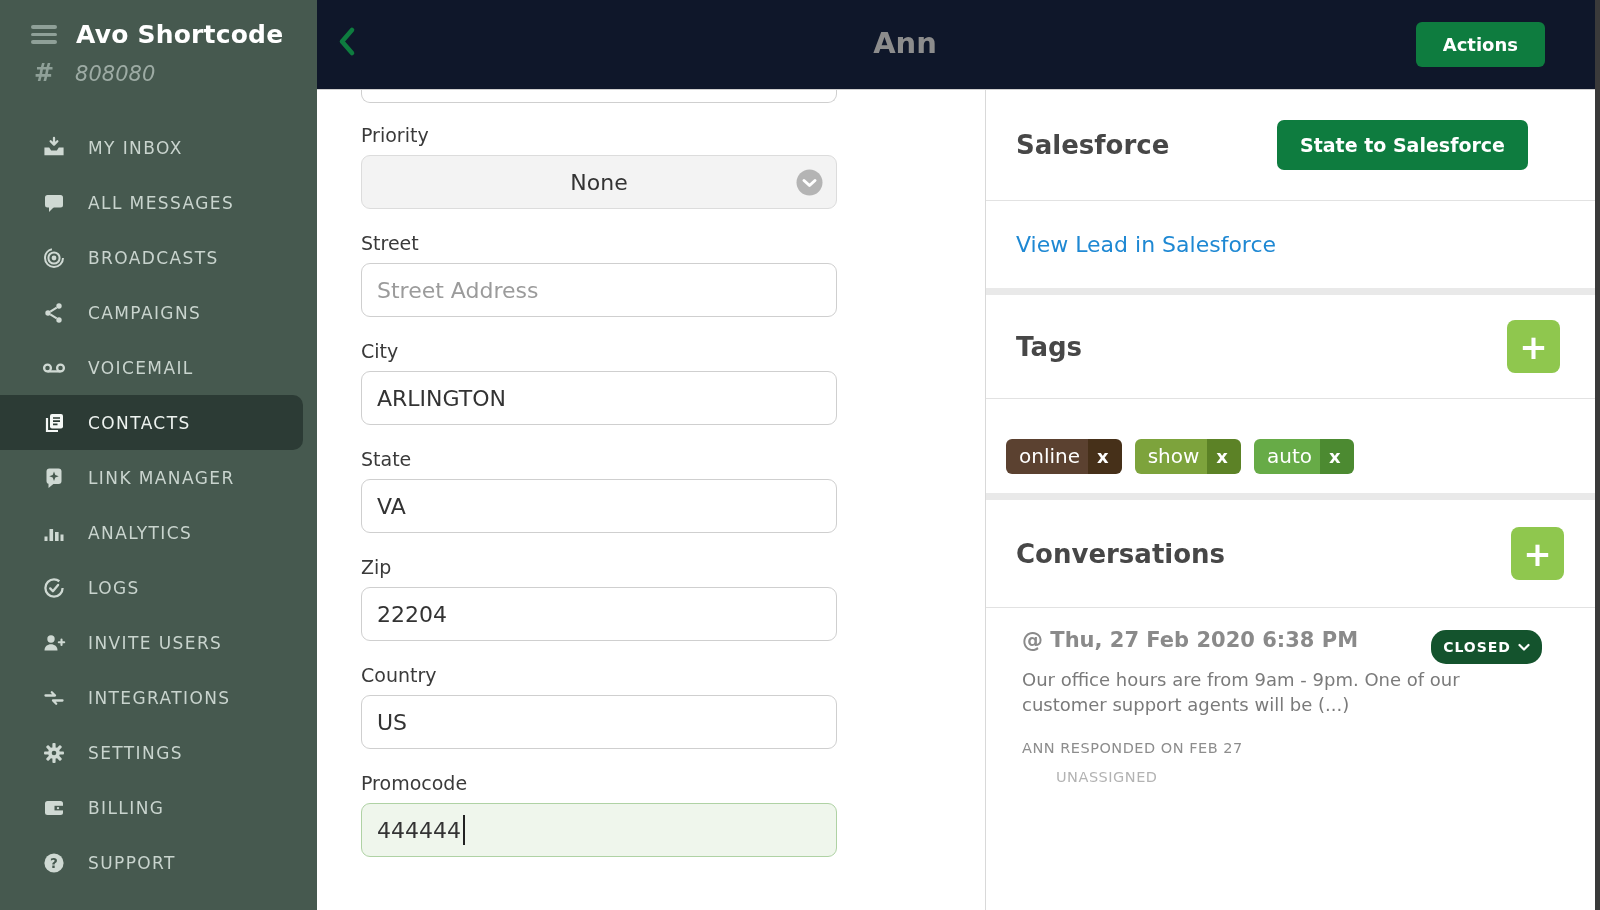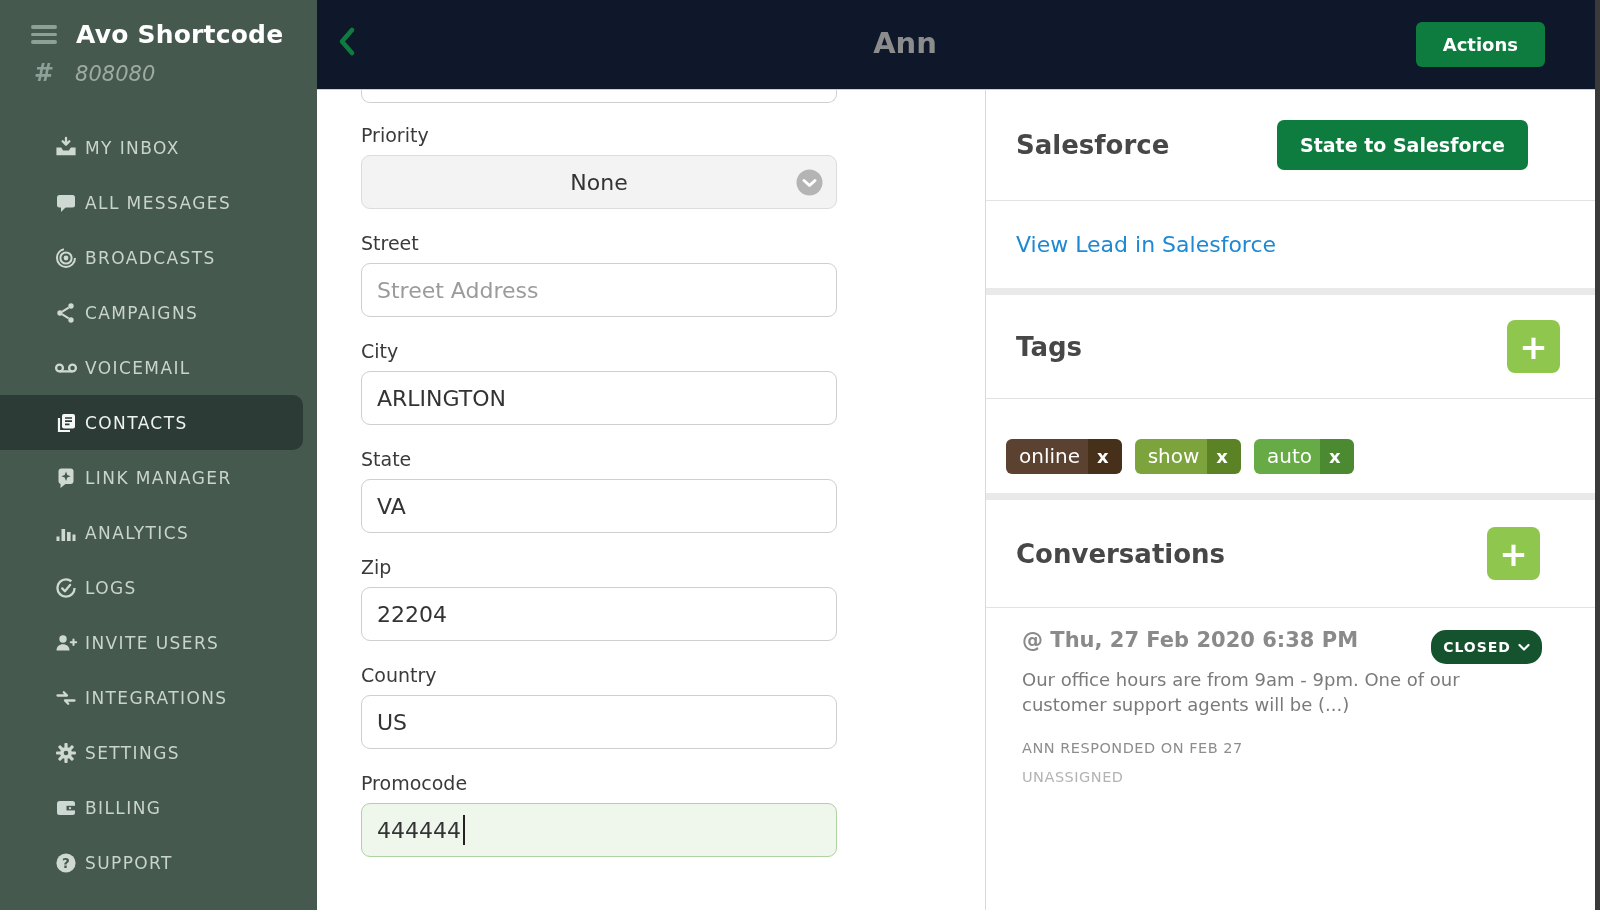--- a/index.html
+++ b/index.html
@@ -10,22 +10,22 @@
   
   .sidebar { width:317px; height:100%; background:#46594F; flex:none; position:relative; }
   .logo-row { display:flex; align-items:center; gap:19px; padding:20px 0 0 31px; }
   .burger { width:26px; display:flex; flex-direction:column; gap:4px; cursor:pointer; }
   .burger i { display:block; height:3.4px; border-radius:2px; background:#8FA098; }
   .app-title { font-size:25px; font-weight:bold; color:#FFFFFF; letter-spacing:.2px; }
   .shortcode-row { display:flex; align-items:baseline; gap:21px; padding:10px 0 0 34px; }
   .hash { font-size:24px; font-weight:bold; color:#8FA098; }
   .shortcode { font-size:21px; font-style:italic; color:#9DABA4; }
   nav { margin-top:33px; }
-  .nav-item { height:55px; display:flex; align-items:center; gap:6px;
-    padding-left:52px; cursor:pointer; }
+  .nav-item { height:55px; display:flex; align-items:center; gap:21px;
+    padding-left:40px; cursor:pointer; }
   .nav-icon { width:27px; display:flex; justify-content:center; flex:none; }
   .nav-label { font-size:17px; letter-spacing:1.4px; color:#C9D4CE; }
   .nav-item.active { background:#2C3B35; border-radius:0 10px 10px 0; margin-right:14px; }
   .nav-item.active .nav-label { color:#EEF3F0; }
 
   
   main { flex:1; display:flex; flex-direction:column; height:100%; position:relative; }
   header { height:90px; background:#0f172a; border-bottom:1px solid #CFCFCF; position:relative; flex:none; }
   .back-btn { position:absolute; left:18px; top:26px; background:none; border:none; cursor:pointer; }
   .page-title { position:absolute; left:0; top:26px; width:1176px; text-align:center;
@@ -59,39 +59,39 @@
     padding:0 72px 0 30px; }
   .card-head h2 { font-size:26px; font-weight:bold; color:#474747; }
   .sf-head { height:110px; }
   .sync-btn { height:50px; padding:0 23px; background:#0E7C3F; border:none; border-radius:7px;
     color:#fff; font-size:19px; font-weight:bold; cursor:pointer; font-family:inherit; }
   .divider { border-top:1px solid #E2E2E2; }
   .link-row { height:87px; display:flex; align-items:center; padding-left:30px; }
   .link-row a { font-size:22px; color:#1E88D3; text-decoration:none; cursor:pointer; }
   .gap { height:7px; background:#E9E9E9; flex:none; }
   .tags-head { height:103px; padding-right:40px; }
-  .conv-head { height:107px; padding-right:60px; }
+  .conv-head { height:107px; padding-right:36px; }
   .plus-btn { width:53px; height:53px; background:#8FC74E; border:none; border-radius:8px;
     color:#fff; font-size:34px; font-weight:bold; line-height:50px; cursor:pointer;
     font-family:inherit; }
   .tag-row { padding:16px 0 19px 20px; display:flex; gap:13px; }
   .tag { display:flex; border-radius:6px; overflow:hidden; color:#fff; font-size:20px;
     align-items:stretch;margin-top:24px; }
   .tag-label { padding:5px 8px 6px 13px; display:flex; align-items:center; }
   .tag-x { padding:5px 13px 6px 9px; font-weight:bold; font-size:18px; display:flex;
     align-items:center; cursor:pointer; }
   .conv-card { flex:1; }
   .conv-entry { padding:20px 58px 0 36px; position:relative; cursor:pointer; }
   .conv-ts { font-size:21px; font-weight:bold; color:#8A8A8A; }
   .status-badge { position:absolute; right:58px; top:22px; height:34px; background:#14532d;
     border-radius:15px; color:#fff; font-weight:bold; font-size:14px; letter-spacing:1px;
     padding:0 12px; display:flex; align-items:center; gap:7px; cursor:pointer; }
   .conv-preview { margin-top:15px; font-size:18px; color:#7A7A7A; line-height:1.4; max-width:530px; }
   .conv-responded { margin-top:23px; font-size:14.5px; color:#8D8D8D; letter-spacing:.5px; }
-  .conv-assigned { margin-top:13px; font-size:14.5px; color:#B3B3B3; letter-spacing:.5px; }
+  .conv-assigned { margin-top:13px; font-size:14.5px; color:#B3B3B3; letter-spacing:.5px;margin-left:34px; }
 
   .scroll-strip { position:absolute; right:0; top:0; width:5px; height:910px;
     background:#3A3A3A; cursor:pointer; }
 </style>
 </head>
 <body>
 
 <div class="screen">
 
   <aside class="sidebar">

